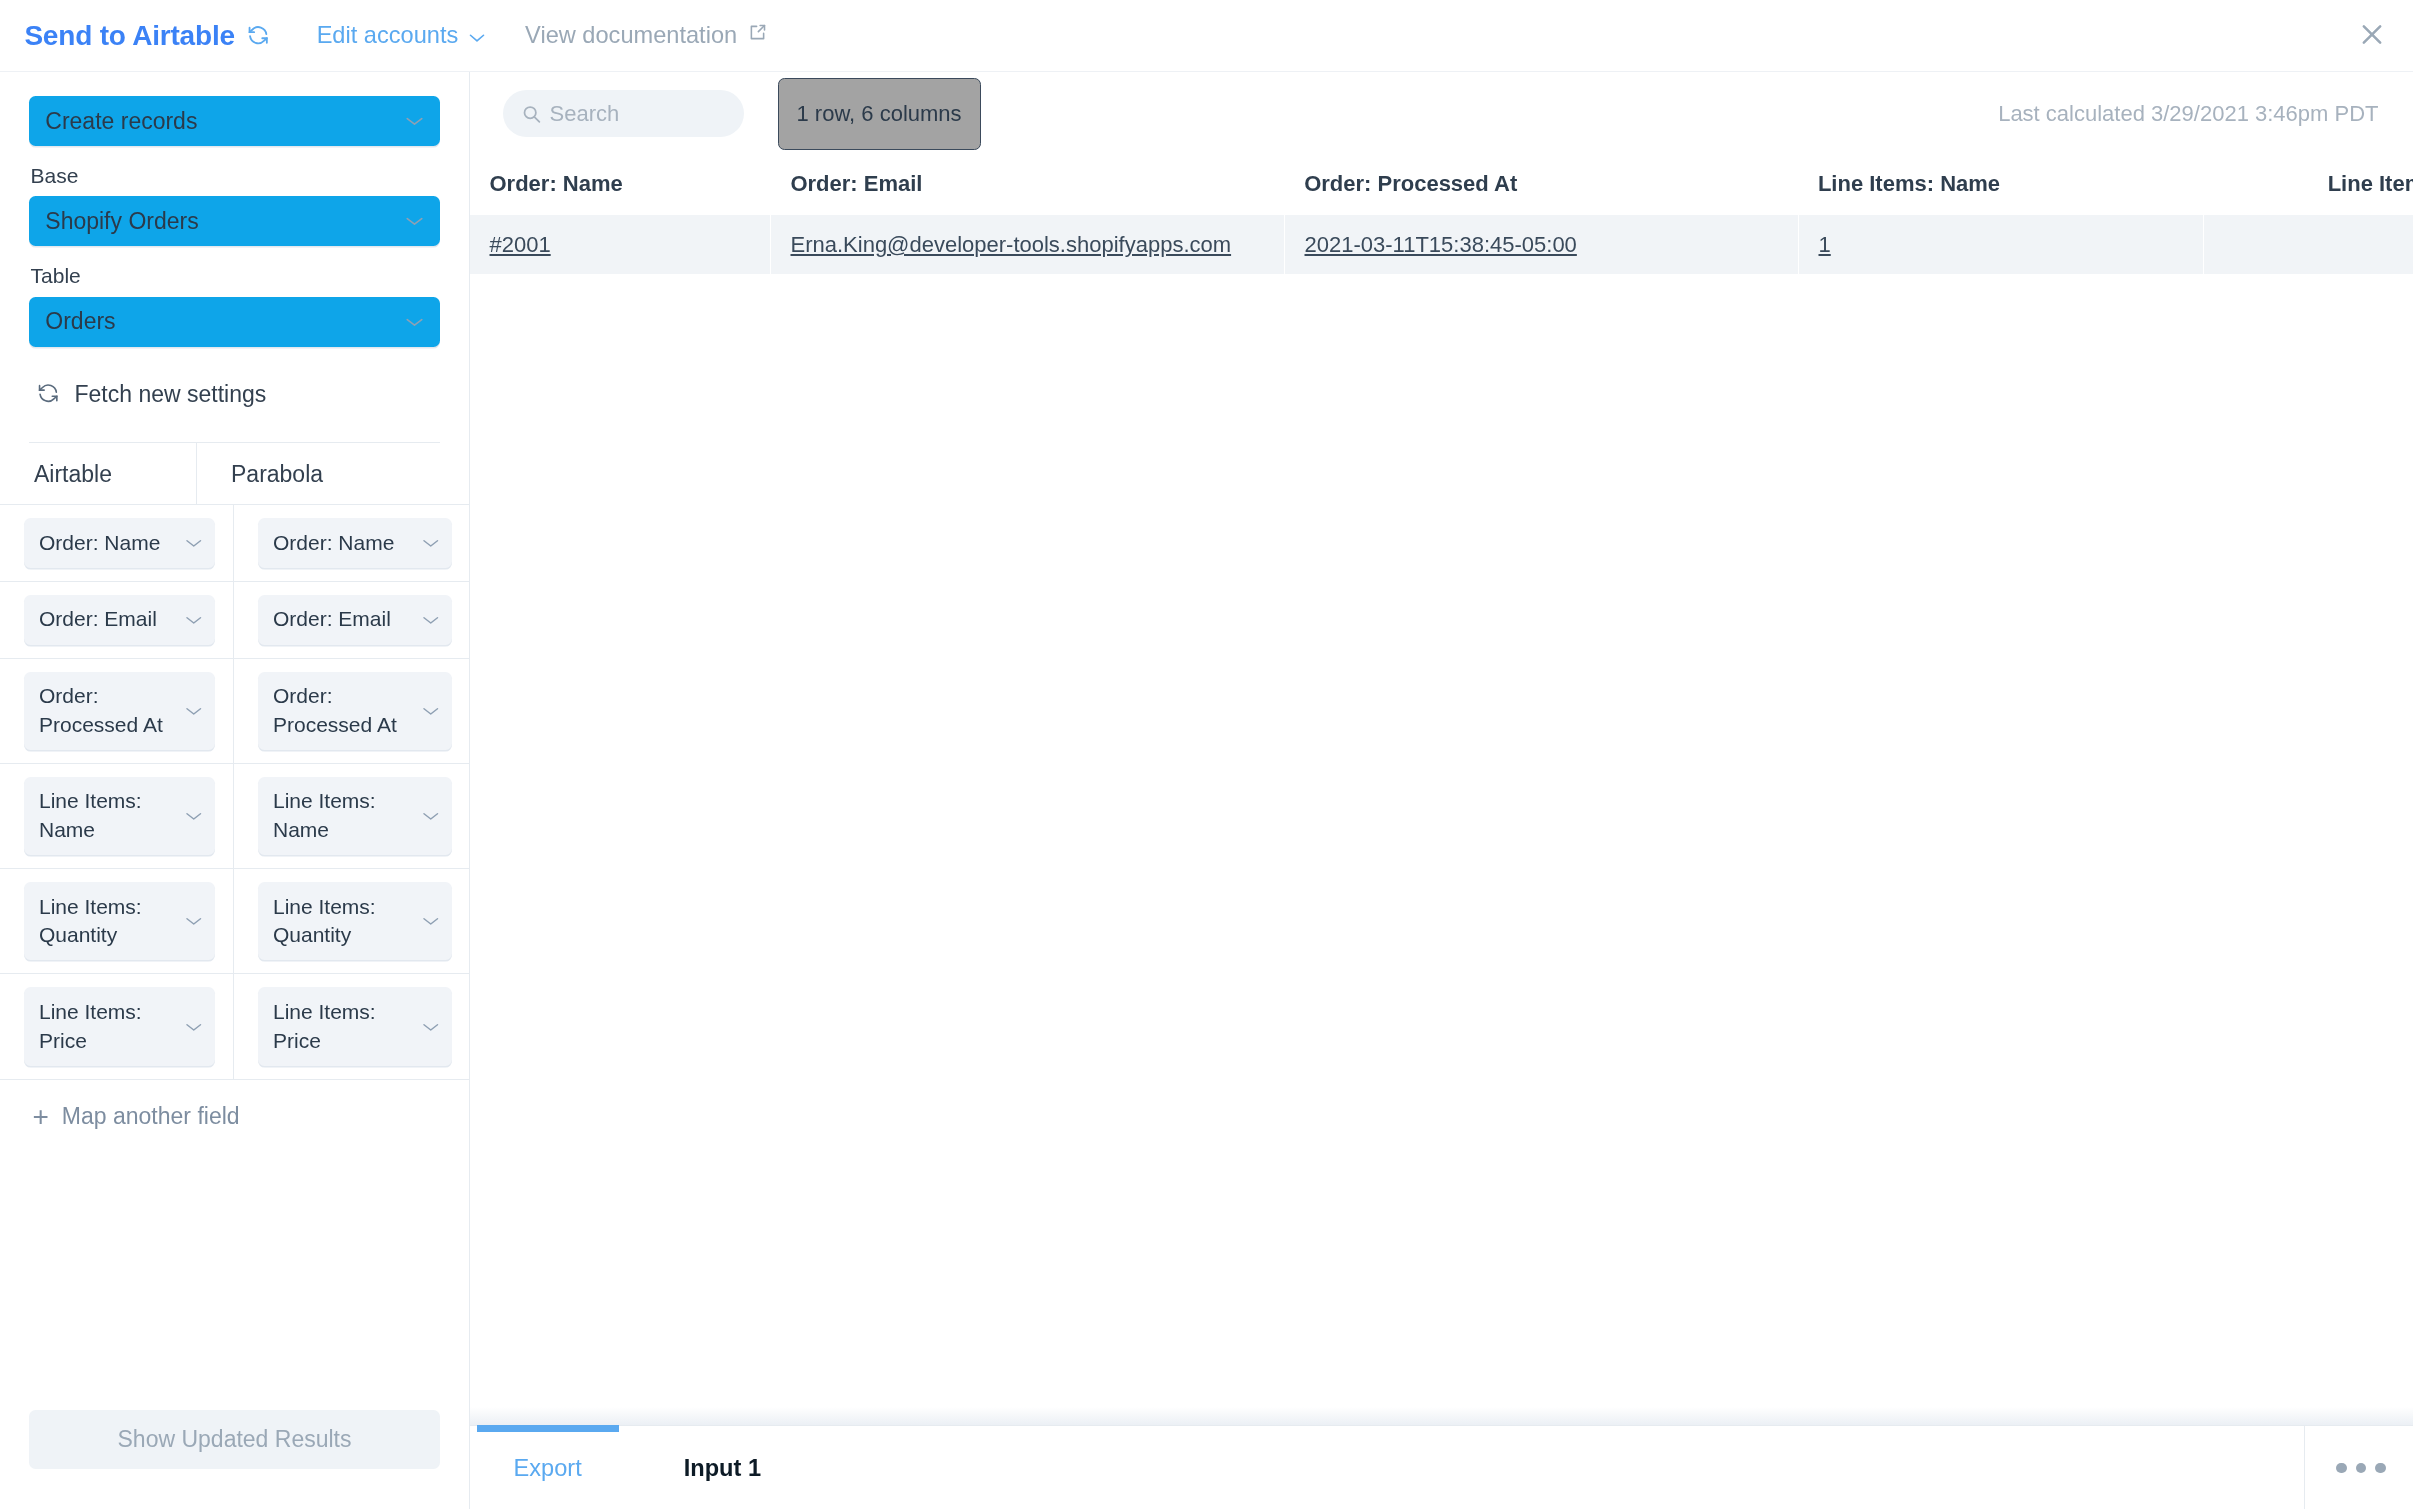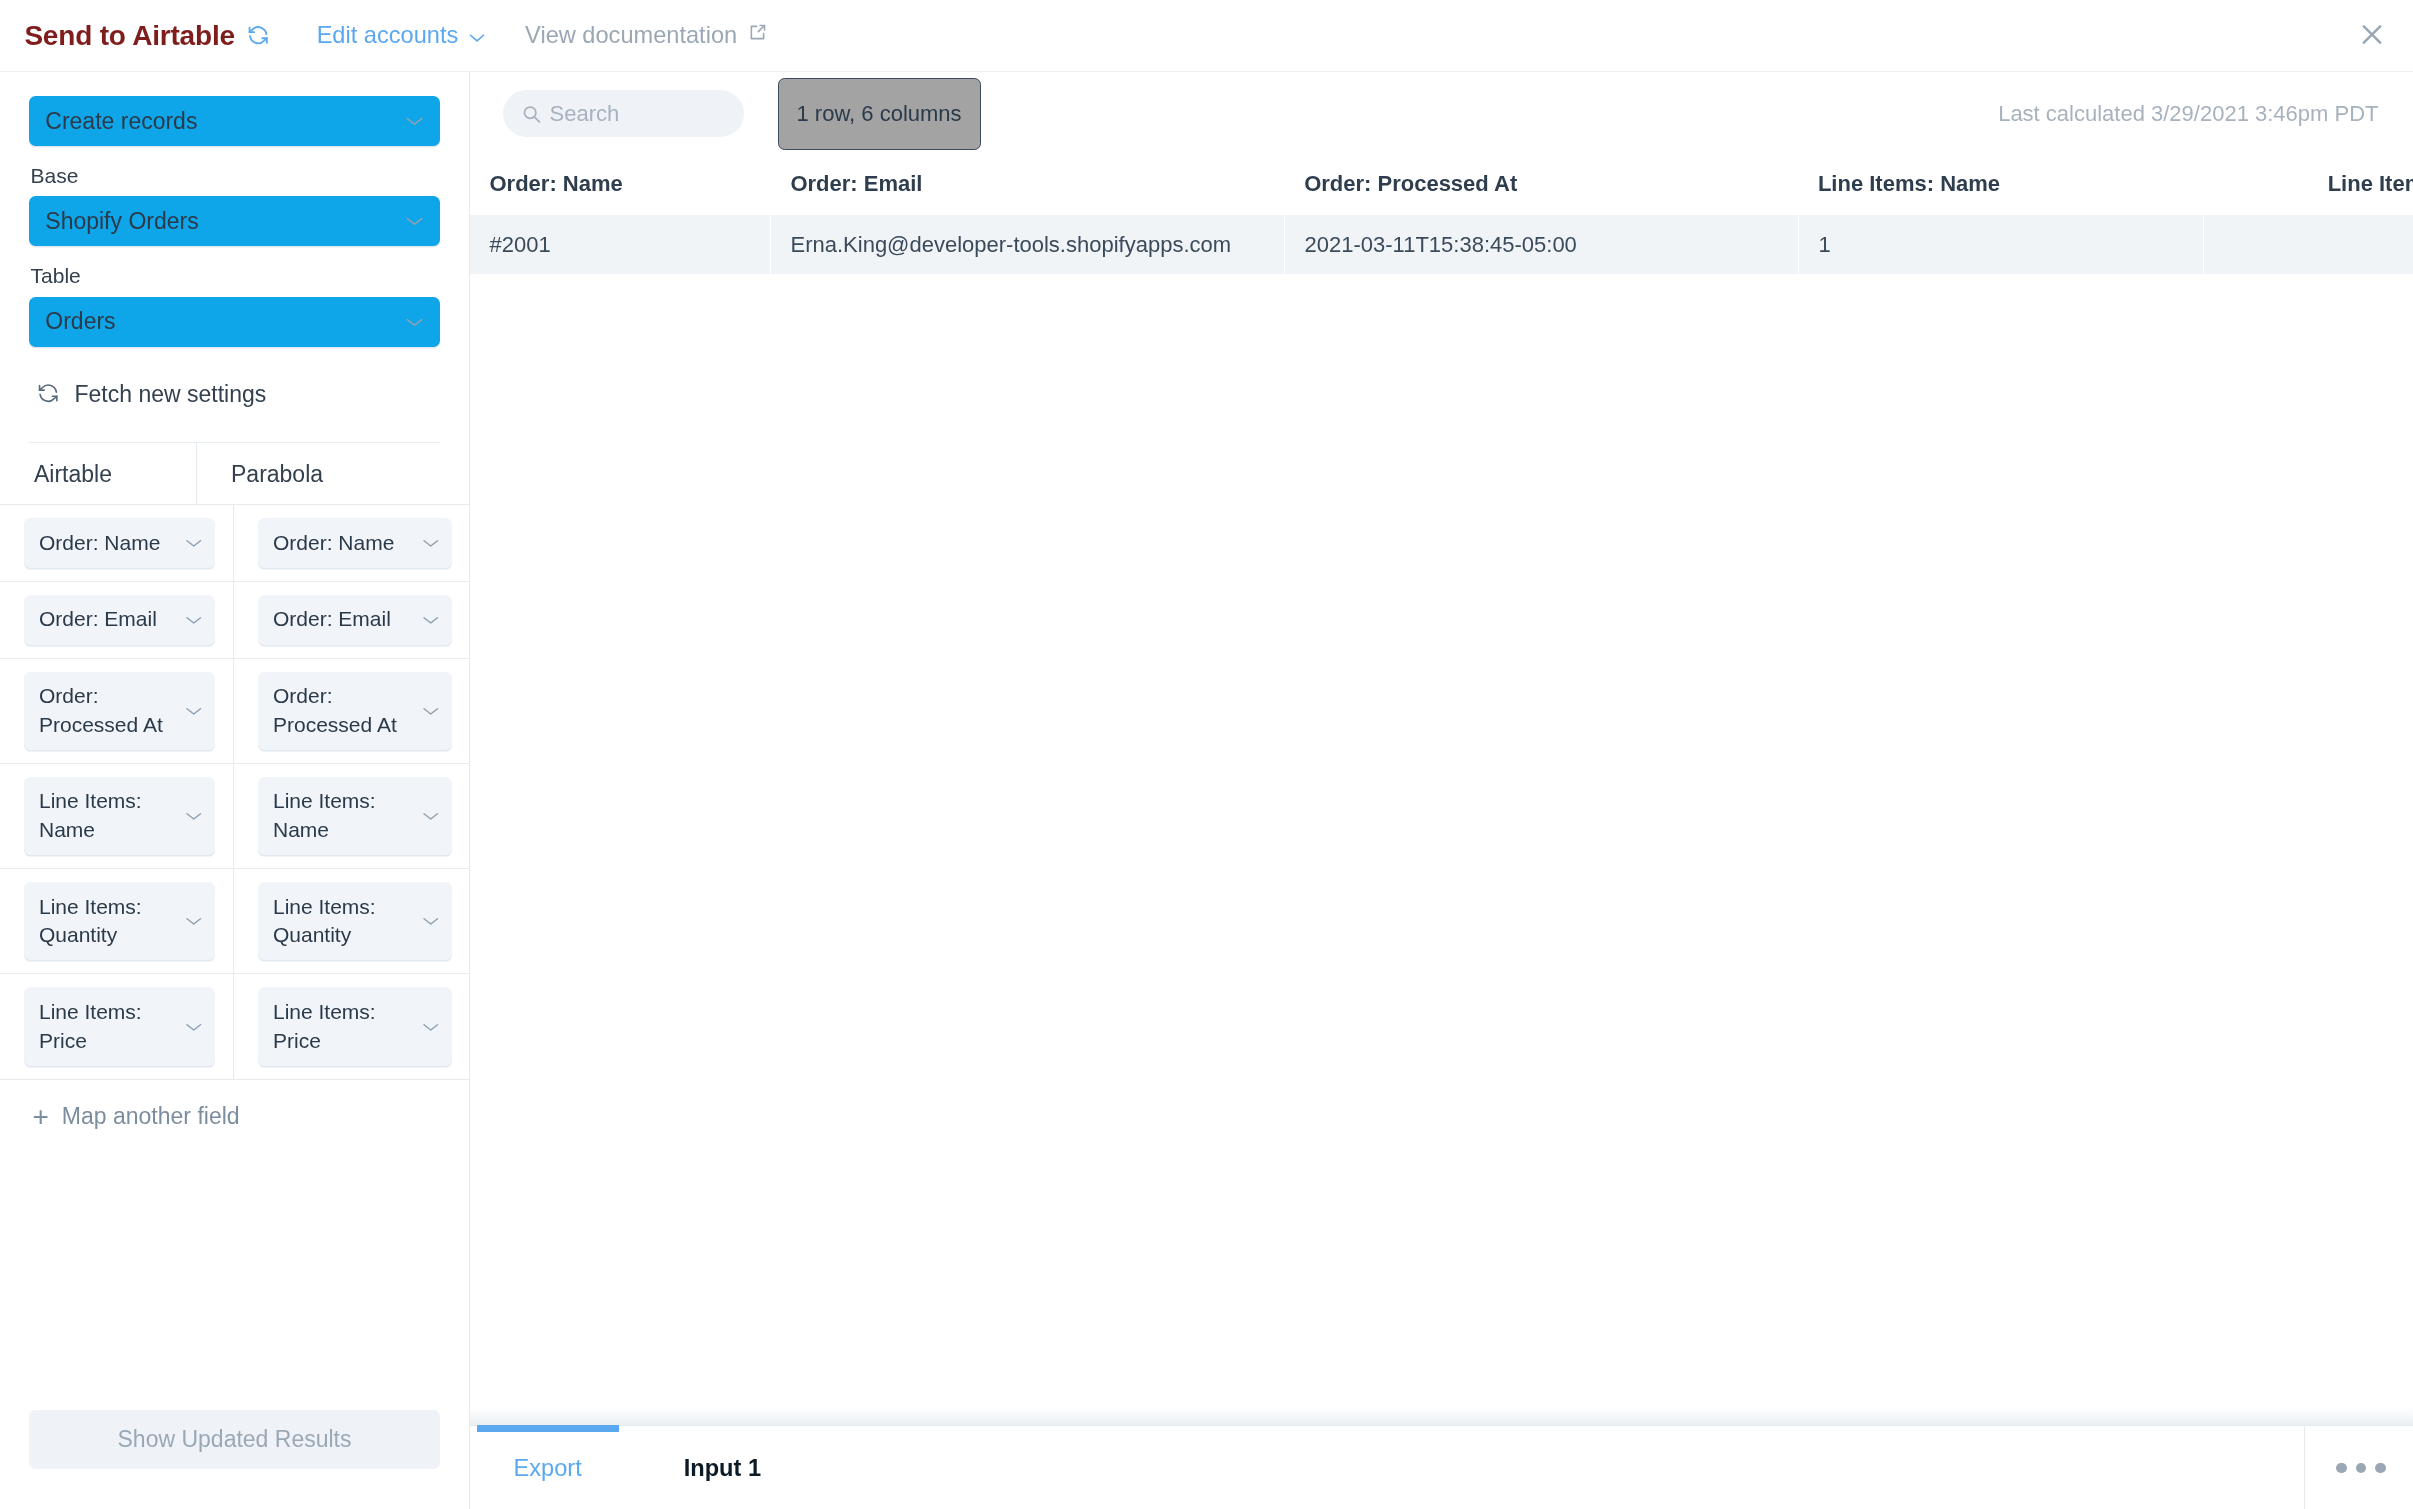--- a/index.html
+++ b/index.html
@@ -14,21 +14,21 @@
 
   
   .topbar {
     position: absolute; left: 0; top: 0; width: 2413px; height: 72px;
     background: #ffffff;
     display: flex; align-items: center;
     border-bottom: 0.8px solid #eef1f5;
   }
   .topbar-title {
     margin-left: 24.4px;
-    font-size: 28px; font-weight: 600; color: #7f1d1d;
+    font-size: 28px; font-weight: 600; color: #3b82f6;
     letter-spacing: -0.2px;
   }
   .refresh-icon { margin-left: 11.4px; display: flex; align-items: center; }
   .topbar-link {
     margin-left: 46px;
     font-size: 23.6px; color: #5aa9f0; font-weight: 400;
     display: flex; align-items: center; gap: 9.8px; cursor: pointer;
   }
   .topbar-link.muted { color: #9aa8b6; margin-left: 39px; }
   .chev-sm { display: inline-block; }
@@ -170,20 +170,21 @@
     padding: 16.3px 0 18px 0;
     display: flex; align-items: center;
   }
   .grid-row { display: flex; background: #f1f4f7; }
   .grid-row .gcell {
     font-size: 22px; color: #3a4a5b;
     padding: 21px 0 21px 0;
     display: flex; align-items: center;
     border-right: 1.6px solid #ffffff;
     height: 59px;
+    text-decoration: underline;
   }
   .gcell { padding-left: 19.5px !important; }
   .col-0 { width: 301px; }
   .col-1 { width: 514px; }
   .col-2 { width: 514px; }
   .col-3 { width: 510px; }
   .col-4 { width: 405px; }
 
   
   .footer-shadow {

